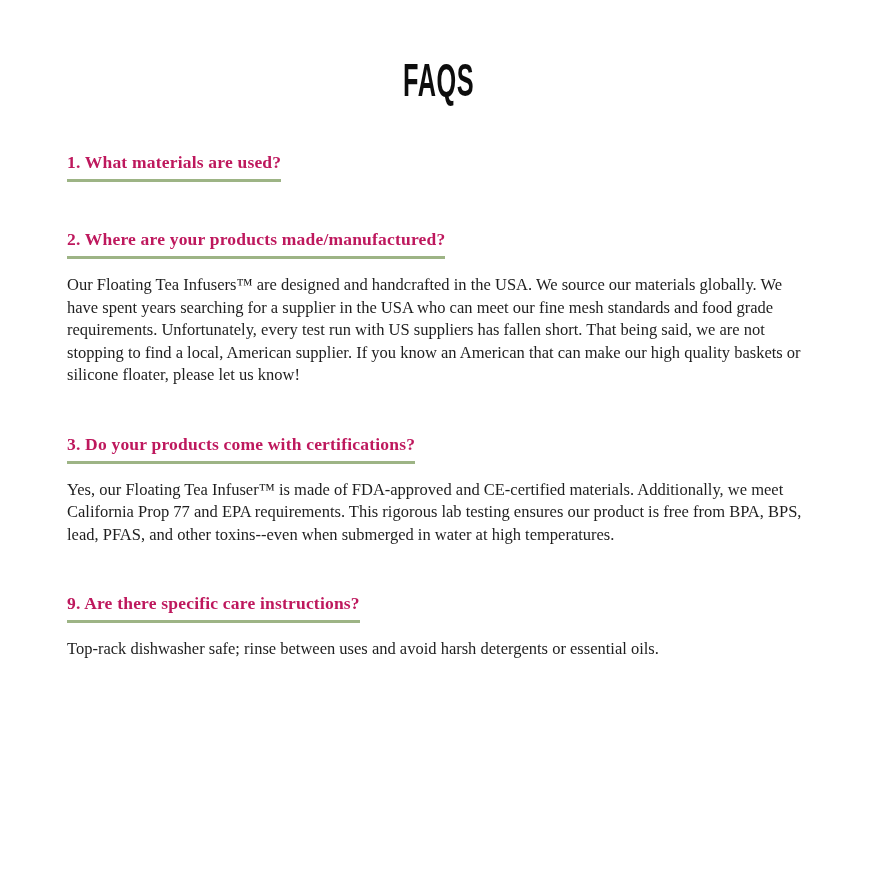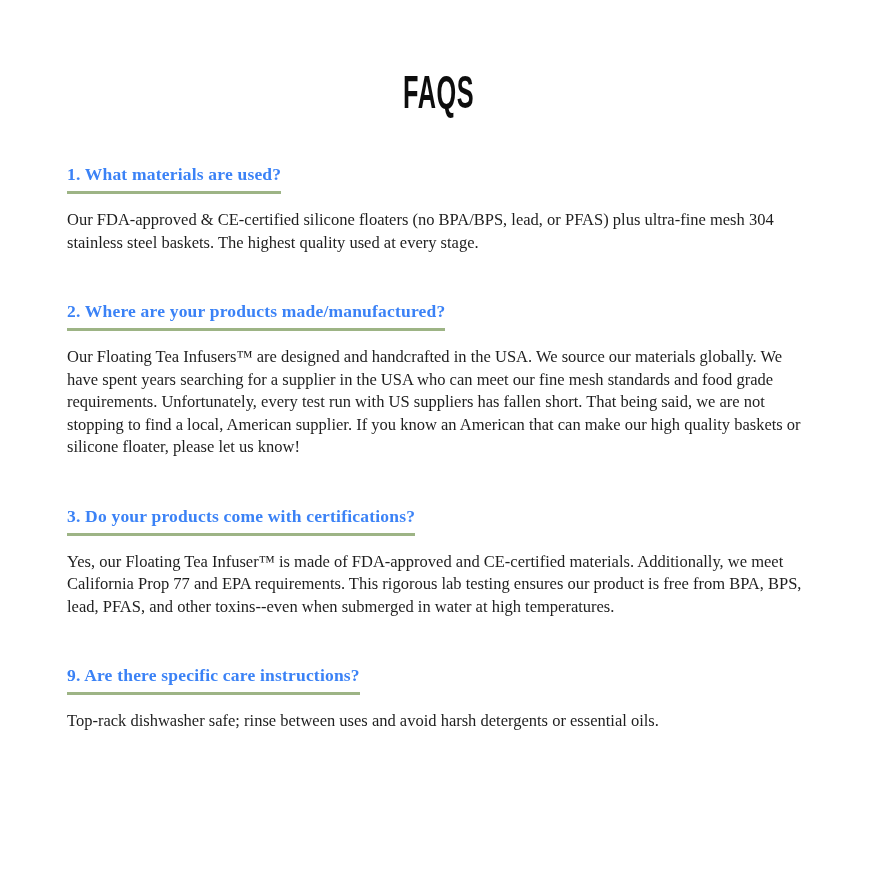--- a/index.html
+++ b/index.html
@@ -15,21 +15,21 @@
   }
   body {
     width: 878px;
     height: 878px;
     font-family: "Liberation Serif", "DejaVu Serif", serif;
     color: var(--text);
     overflow: hidden;
   }
   .container {
     width: 744px;
-    margin: 16px auto;
+    margin: 4px auto;
     padding-top: 54px;
   }
   .page-title {
     text-align: center;
     margin: 0 0 50px 0;
     font-family: "Liberation Sans", "DejaVu Sans", sans-serif;
     font-weight: 700;
     font-size: 46px;
     line-height: 44px;
     color: #0d0d0d;
@@ -46,21 +46,21 @@
   .faq-item:last-child {
     margin-bottom: 0;
   }
   .faq-question {
     display: inline-block;
     margin: 0;
     font-size: 17.5px;
     font-weight: 700;
     line-height: 20px;
     letter-spacing: 0.2px;
-    color: #3b82f6;
+    color: #be185d;
     padding-bottom: 7px;
     border-bottom: 3.5px solid var(--accent);
   }
   .faq-answer {
     margin: 15px 0 0 0;
     font-size: 16.5px;
     line-height: 22.5px;
     color: var(--text);
   }
 </style>
@@ -68,21 +68,20 @@
 <body>
 
 <div class="container">
 
   <h1 class="page-title"><span class="condense">FAQS</span></h1>
 
   <div>
 
     <section class="faq-item">
       <h3 class="faq-question">1. What materials are used?</h3>
-      <p class="faq-answer">Our FDA-approved &amp; CE-certified silicone floaters (no BPA/BPS, lead, or PFAS) plus ultra-fine mesh 304 stainless steel baskets. The highest quality used at every stage.</p>
     </section>
 
     <section class="faq-item">
       <h3 class="faq-question">2. Where are your products made/manufactured?</h3>
       <p class="faq-answer">Our Floating Tea Infusers™ are designed and handcrafted in the USA. We source our materials globally. We have spent years searching for a supplier in the USA who can meet our fine mesh standards and food grade requirements. Unfortunately, every test run with US suppliers has fallen short. That being said, we are not stopping to find a local, American supplier. If you know an American that can make our high quality baskets or silicone floater, please let us know!</p>
     </section>
 
 
     <section class="faq-item">
       <h3 class="faq-question">3. Do your products come with certifications?</h3>

